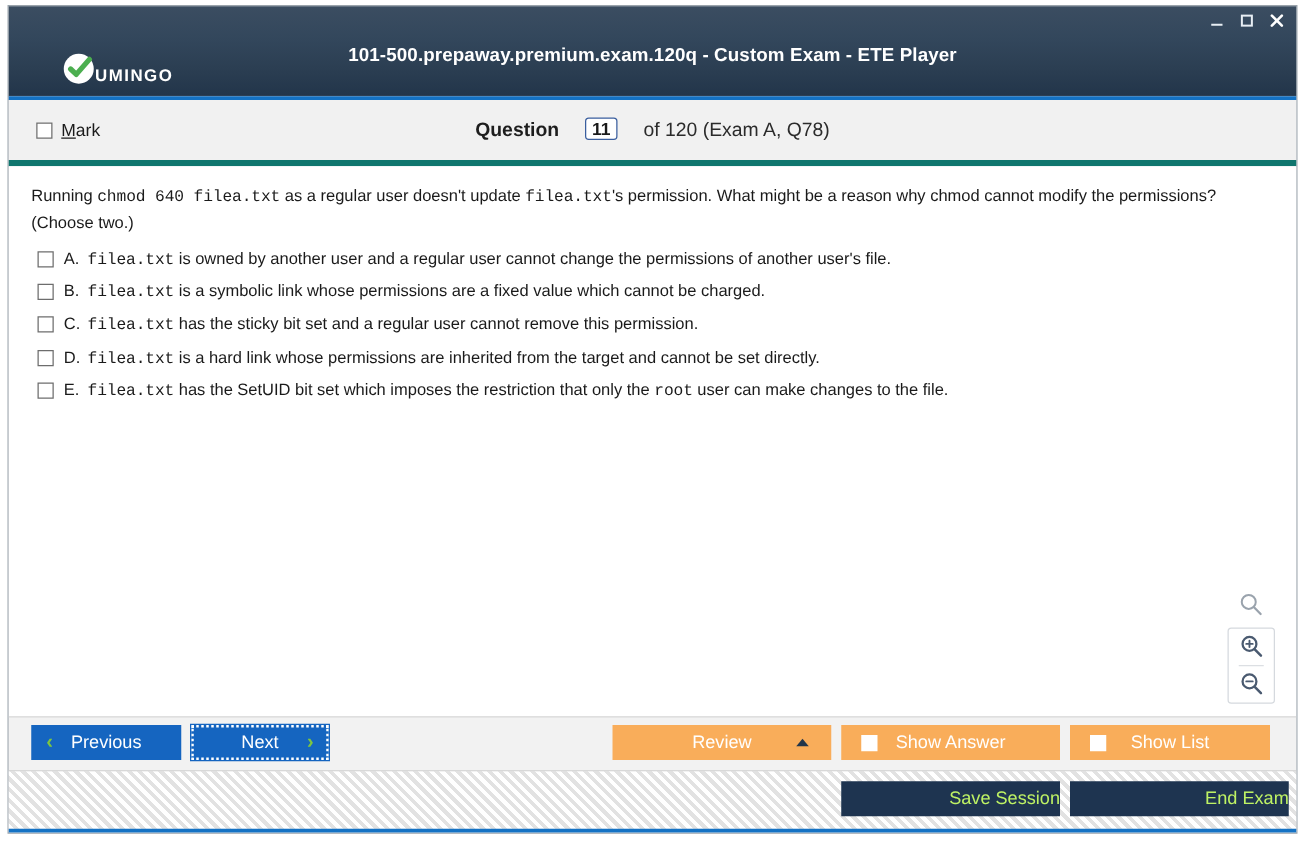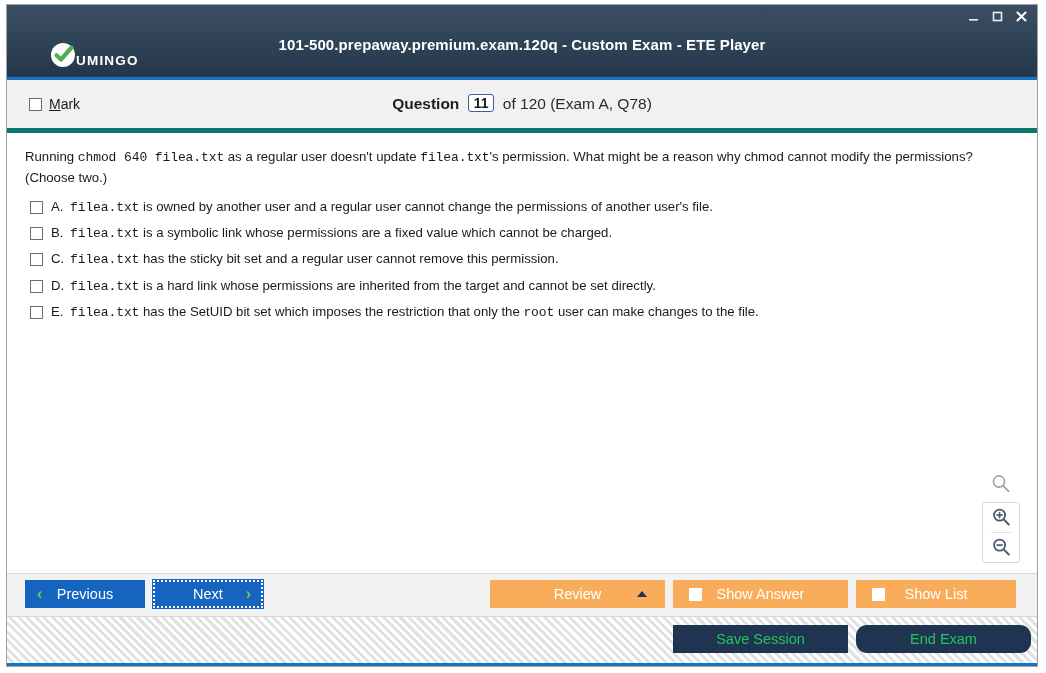--- a/index.html
+++ b/index.html
@@ -139,21 +139,21 @@
   }
   #question-number-box {
     display: inline-block;
     border: 1px solid #3a5e9e;
     border-radius: 3px;
     background: #ffffff;
     padding: 0px 5px;
     font-weight: bold;
     font-size: 14px;
     color: #1a1a1a;
-    margin: 0 4px;
+    margin: 0 16px;
     position: relative;
     top: -1px;
     text-align: right;
   }
 
   
   #content-area {
     flex: 1 1 auto;
     background: #ffffff;
     position: relative;
@@ -318,30 +318,30 @@
       #ffffff 0px, #ffffff 3px,
       #e2e2e2 3px, #e2e2e2 6px
     );
     border-bottom: 3px solid #1472c4;
   }
   .btn-dark {
     position: absolute;
     top: 8px;
     height: 28px;
     background: #1e3450;
-    color: #22c55e;
+    color: #bef264;
     font-size: 14.5px;
     display: flex;
     align-items: center;
-    justify-content: center;
+    justify-content: flex-end;
     box-sizing: border-box;
     cursor: default;
   }
   #btn-save-session { left: 666px; width: 175px; }
-  #btn-end-exam     { left: 849px; width: 175px; border-radius: 11px; }
+  #btn-end-exam     { left: 849px; width: 175px; }
 </style>
 </head>
 <body>
 
 <div id="app-window">
 
   <div id="title-bar">
 
     <div class="logo-wrap">
       <span class="logo-mark">

